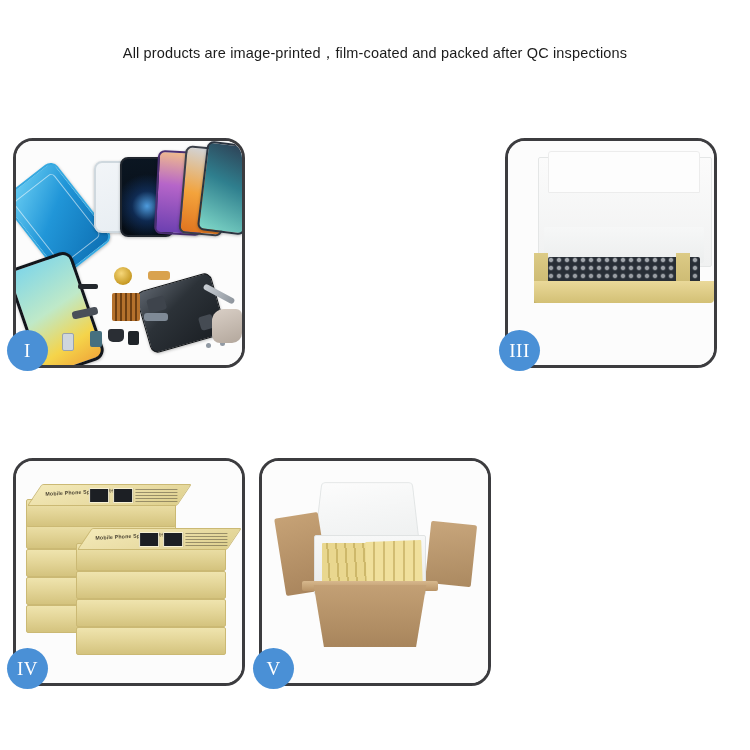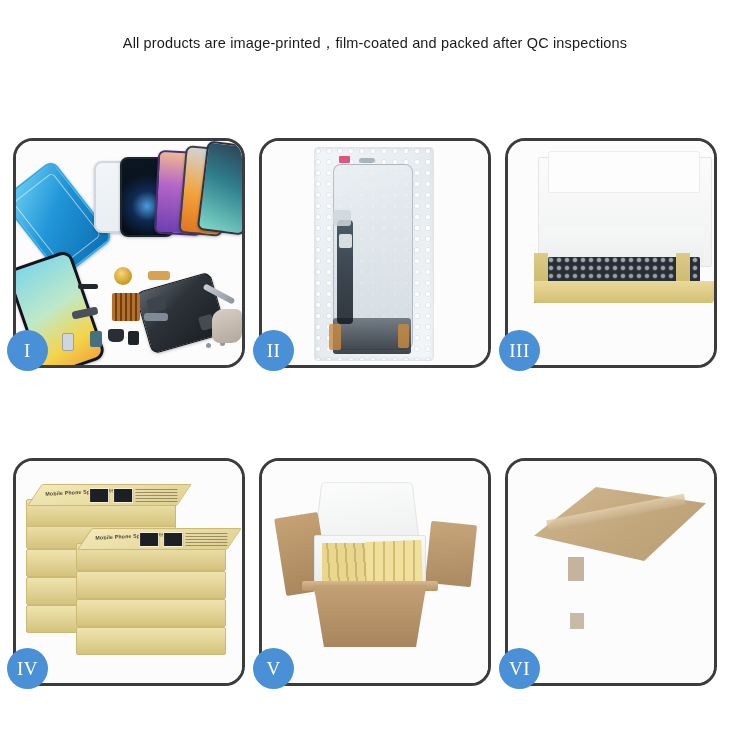--- a/index.html
+++ b/index.html
@@ -27,20 +27,21 @@
   .title {
     font-family: "Liberation Sans", sans-serif;
     font-size: 35px;
     font-weight: 700;
     letter-spacing: 1.2px;
     color: #151515;
     line-height: 1.1;
     white-space: nowrap;
   }
   .subtitle {
+    margin-top: 10px;
     font-family: "Liberation Sans", sans-serif;
     font-size: 14.5px;
     font-weight: 400;
     letter-spacing: 0.15px;
     color: #1b1b1b;
     white-space: nowrap;
   }
 
   
   .grid {
@@ -532,38 +533,20 @@
         <div class="part p-scrw1"></div>
         <div class="part p-scrw2"></div>
         <div class="part p-scrw3"></div>
         <div class="part p-tool"></div>
         <div class="part p-hand"></div>
       </div>
     </div>
     <div class="badge">I</div>
   </div>
 
-  <div class="panel r0 c1">
-    <div class="panel-clip">
-      <div class="scene">
-        <div class="bubble-bag">
-          <div class="bb-screen"></div>
-          <div class="bb-base"></div>
-          <div class="bb-flex"></div>
-          <div class="bb-conn"></div>
-          <div class="bb-chip"></div>
-          <div class="bb-tabL"></div>
-          <div class="bb-tabR"></div>
-          <div class="bb-label"></div>
-          <div class="bb-notch"></div>
-        </div>
-      </div>
-    </div>
-    <div class="badge">II</div>
-  </div>
 
   <div class="panel r0 c2">
     <div class="panel-clip">
       <div class="scene">
         <div class="box3-lid"></div>
         <div class="box3-lidtop"></div>
         <div class="box3-tray"></div>
         <div class="box3-foam"></div>
         <div class="box3-bubble"></div>
         <div class="box3-sideL"></div>
@@ -621,27 +604,14 @@
         <div class="v-foambody"></div>
         <div class="v-yellow"></div>
         <div class="v-yellow2"></div>
         <div class="v-rim"></div>
         <div class="v-cartonfront"></div>
       </div>
     </div>
     <div class="badge">V</div>
   </div>
 
-  <div class="panel r1 c2">
-    <div class="panel-clip">
-      <div class="scene">
-        <div class="c-top"></div>
-        <div class="c-tape"></div>
-        <div class="c-left"></div>
-        <div class="c-right"></div>
-        <div class="c-seamtapeA"></div>
-        <div class="c-seamtapeB"></div>
-      </div>
-    </div>
-    <div class="badge">VI</div>
-  </div>
 
 </div>
 
 </body></html>

